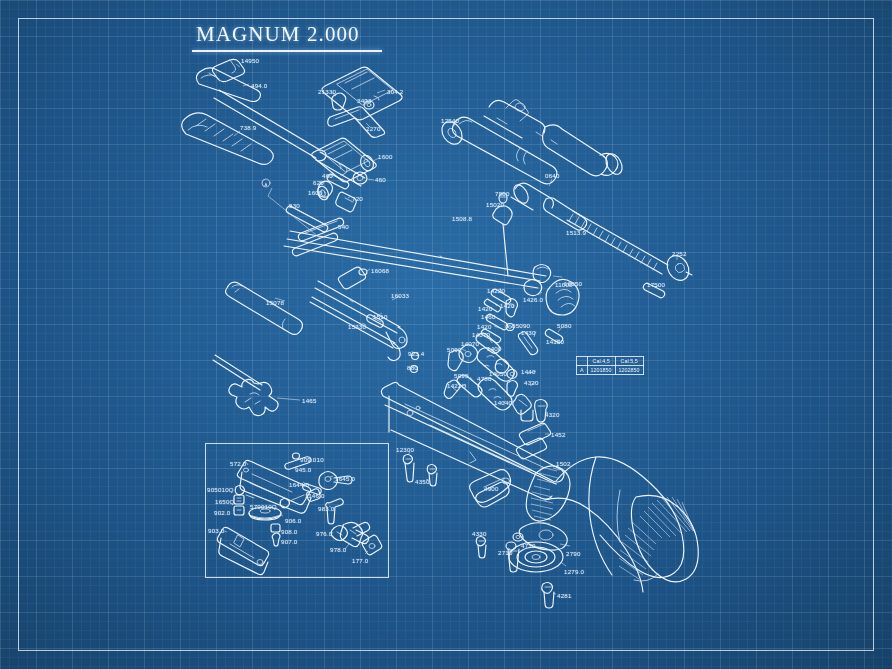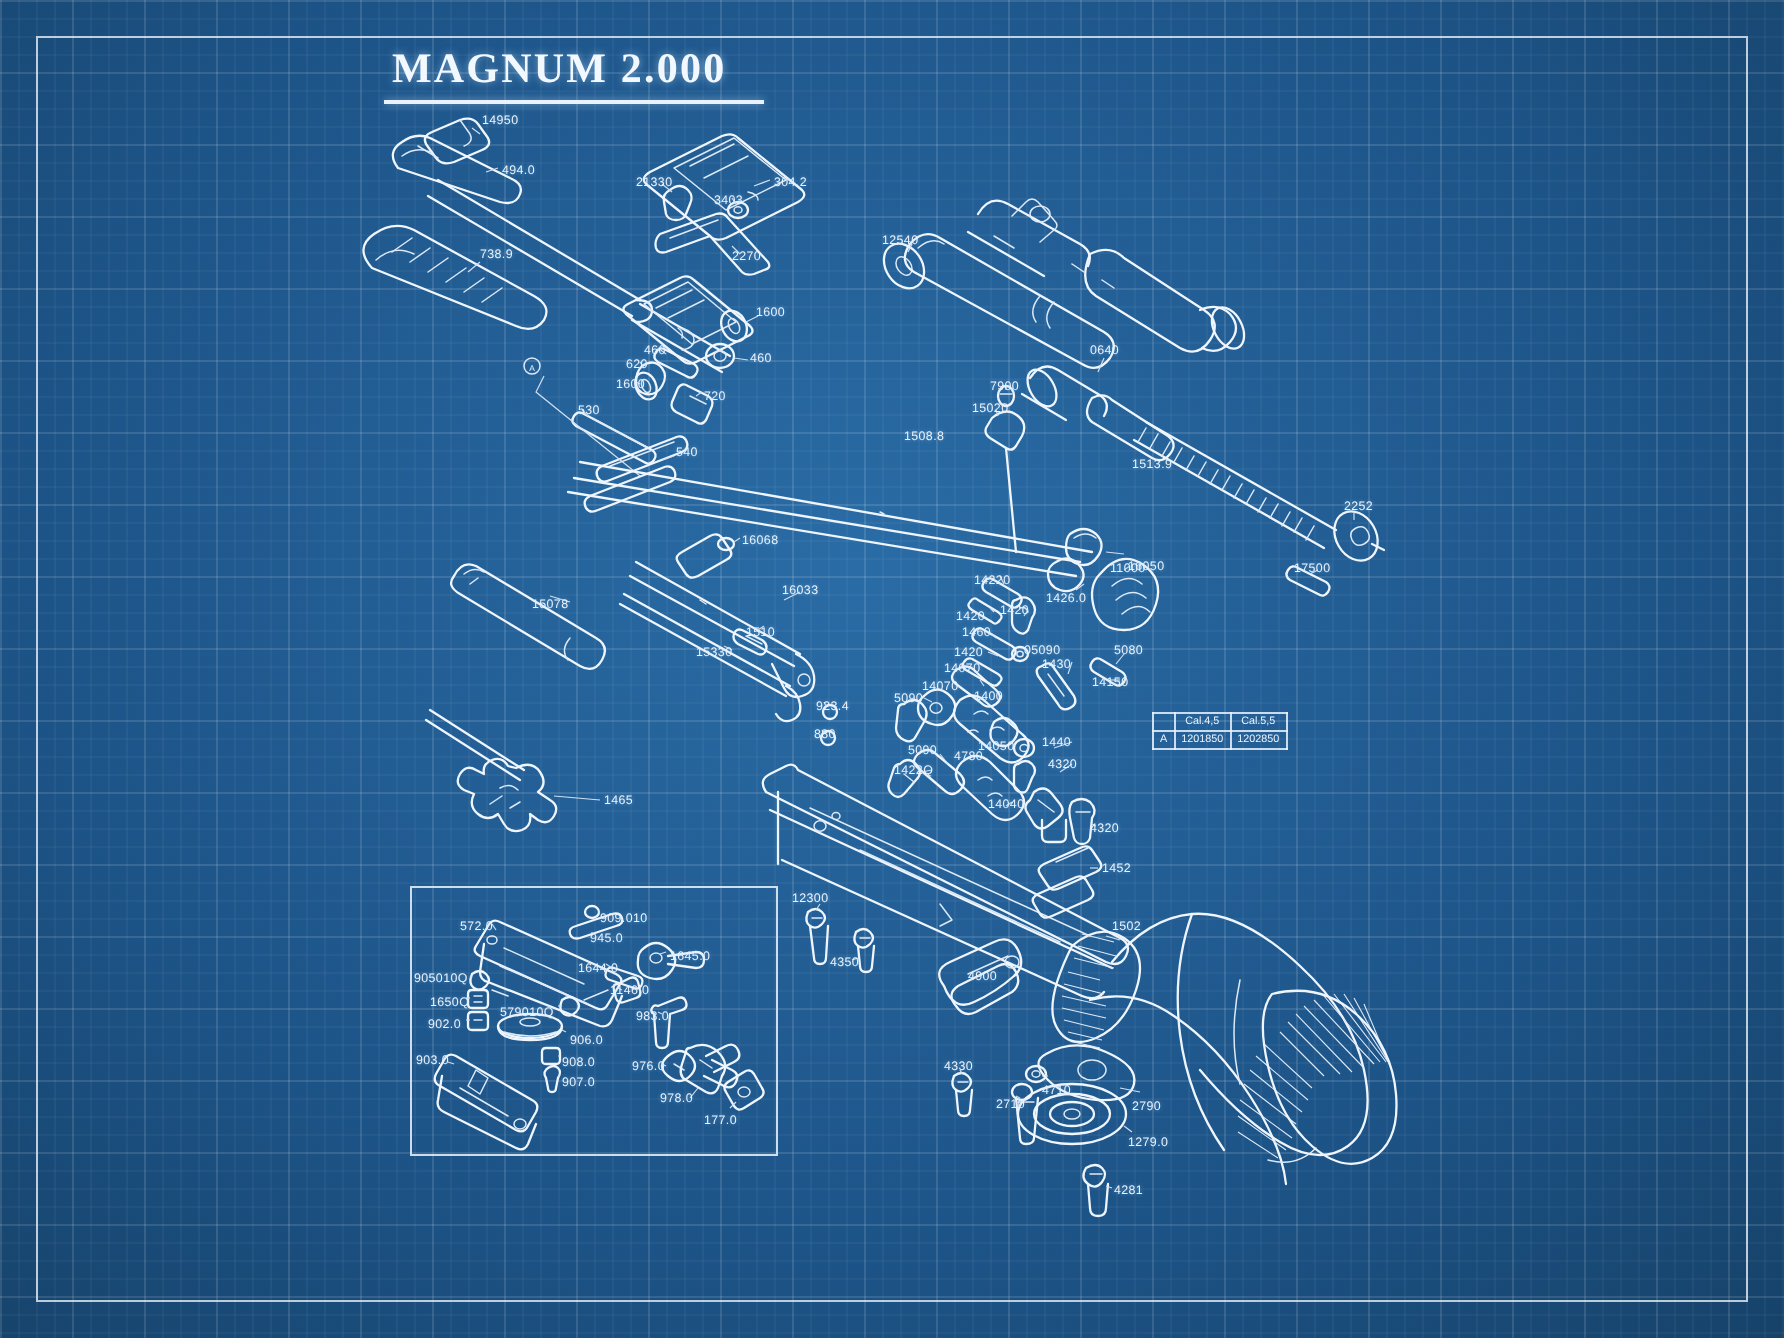--- a/index.html
+++ b/index.html
@@ -19,21 +19,21 @@
       radial-gradient(ellipse at 48% 42%, #2a6ca6 0%, #1d5488 62%, #164269 100%);
   }
   #frame{
     position:absolute;left:18px;top:18px;right:18px;bottom:18px;
     border:1.5px solid rgba(233,242,250,0.78);
     pointer-events:none;
   }
   #title{
     position:absolute;left:196px;top:22px;
     font-family:"Liberation Serif", serif;
-    font-weight:bold;font-size:21px;letter-spacing:1.1px;
+    font-weight:normal;font-size:21px;letter-spacing:1.1px;
     color:#f2f8ff;
     text-shadow:0 0 4px rgba(190,225,255,0.55);
     white-space:nowrap;
   }
   #title-rule{
     position:absolute;left:192px;top:50px;width:190px;height:2px;
     background:#eaf3fc;
     box-shadow:0 0 4px rgba(190,225,255,0.6);
   }
   svg.draw{position:absolute;left:0;top:0;width:892px;height:669px;}

